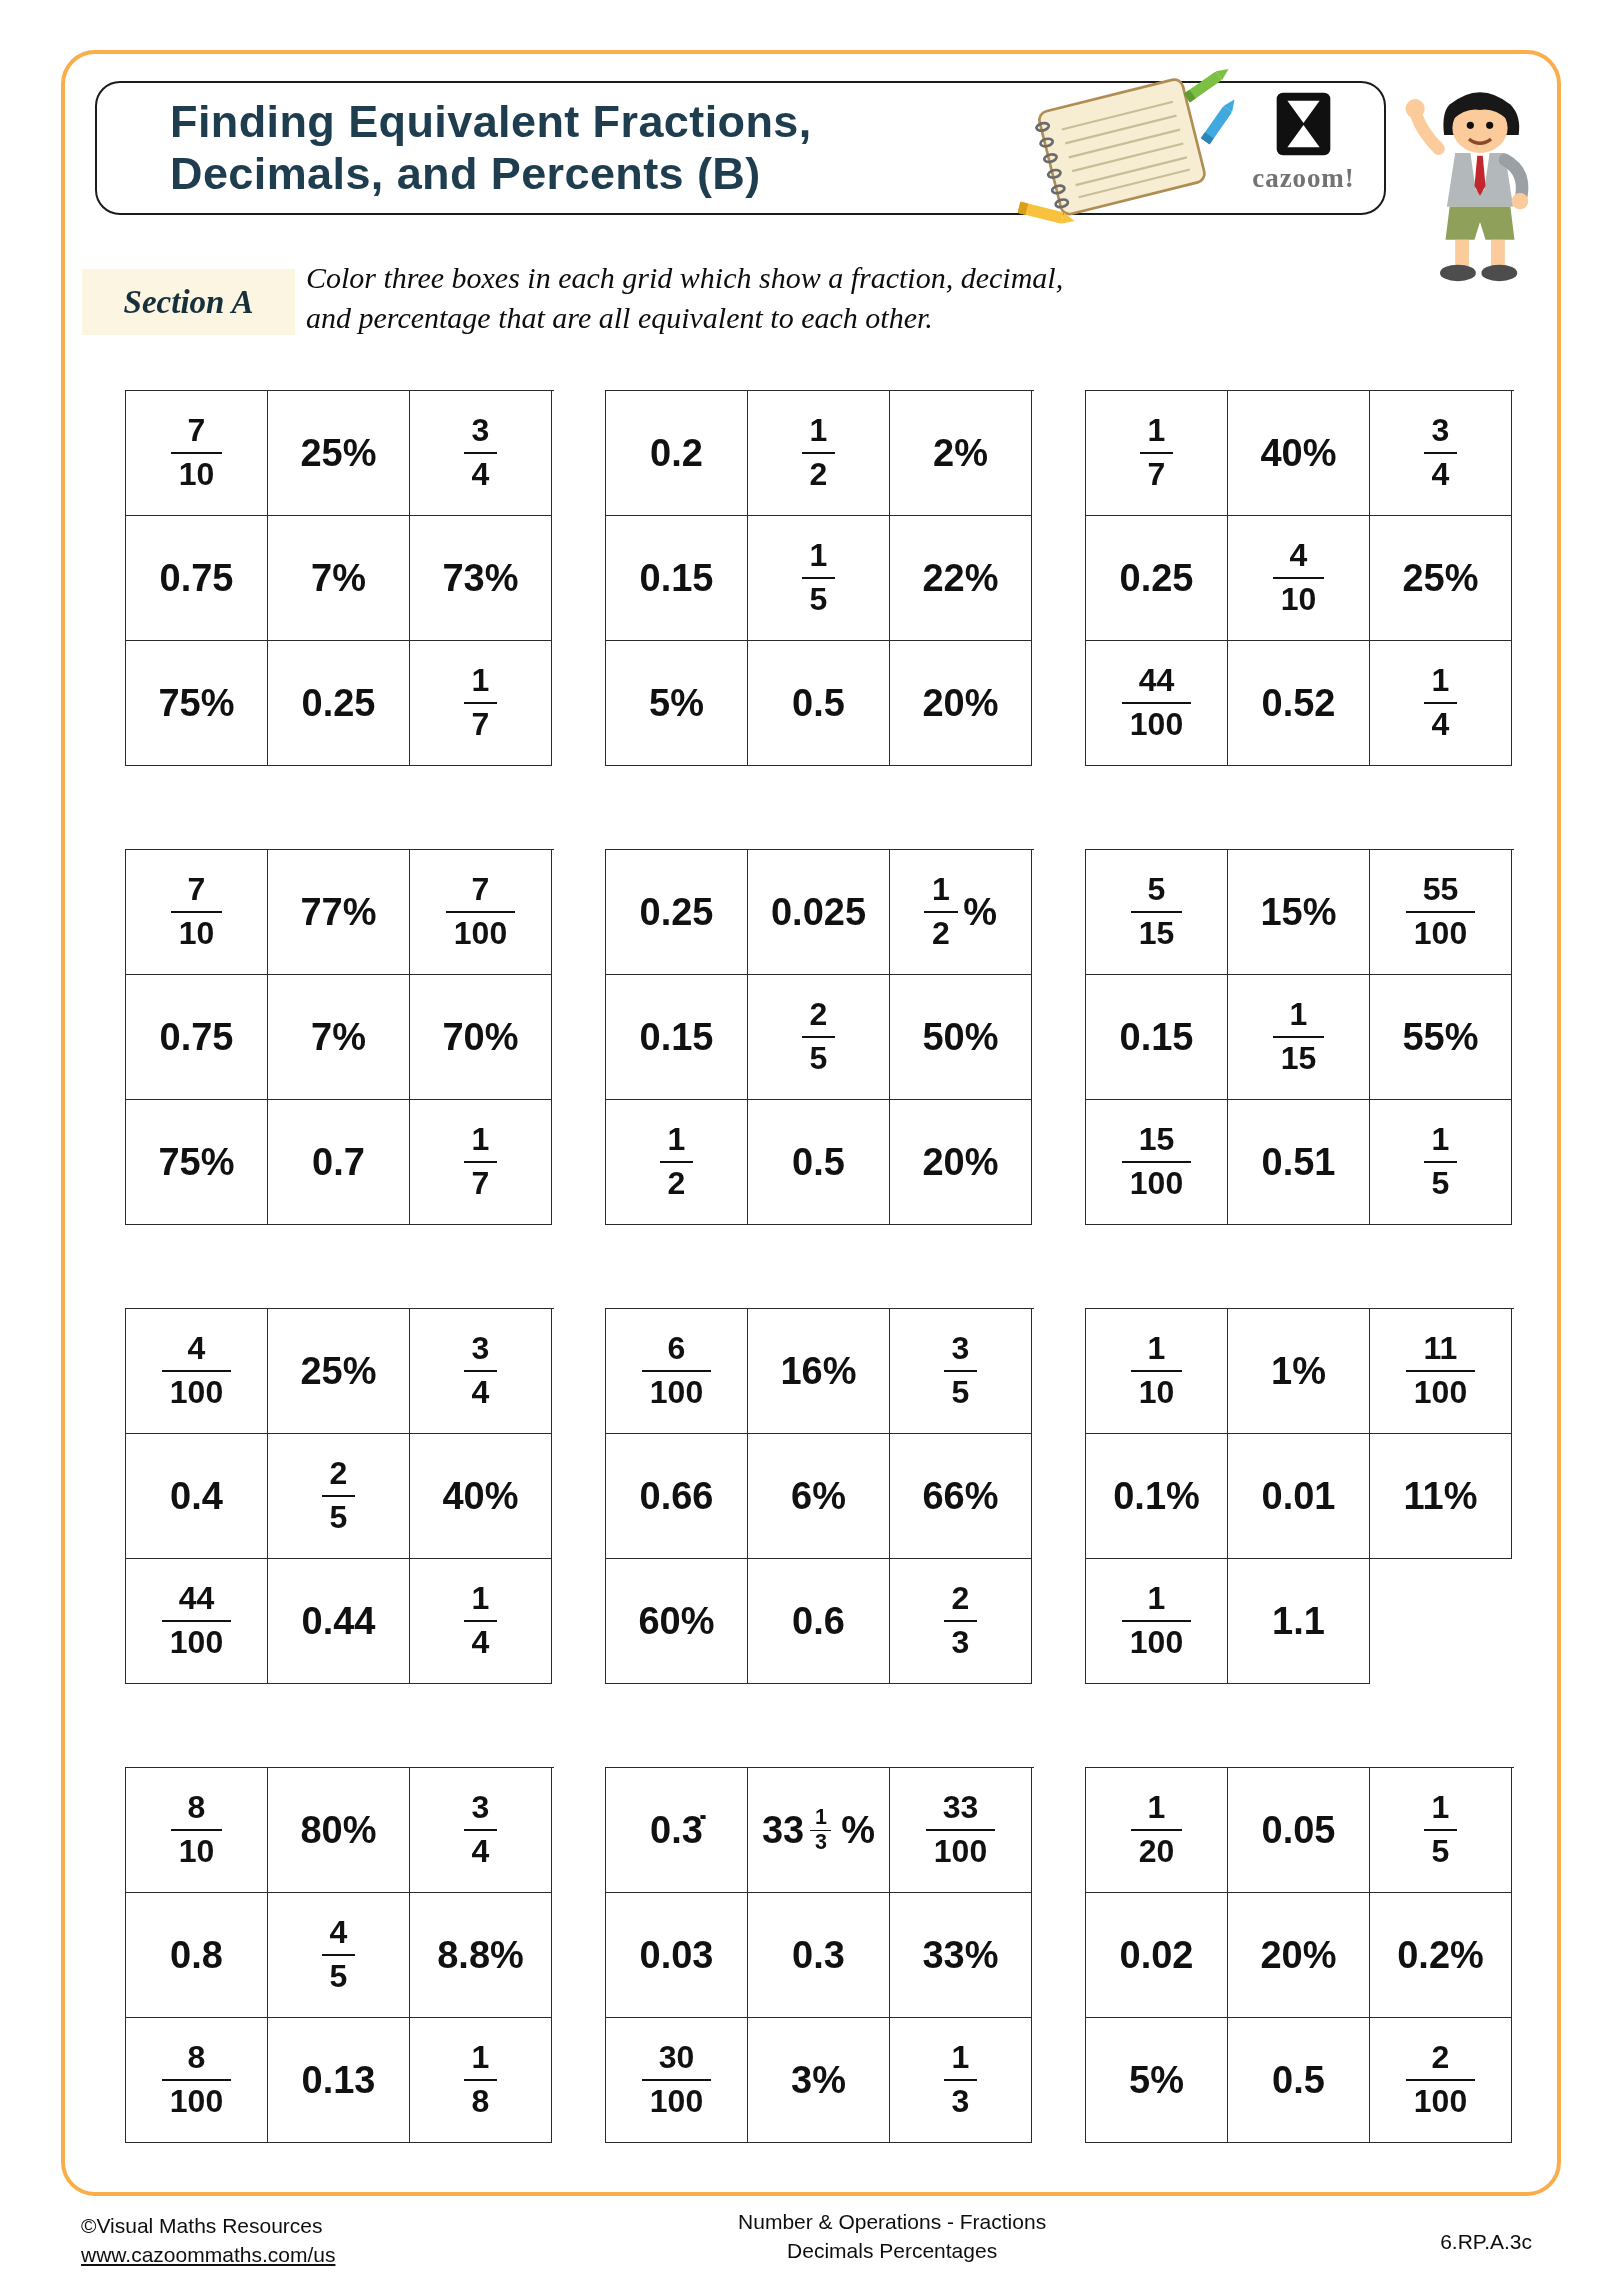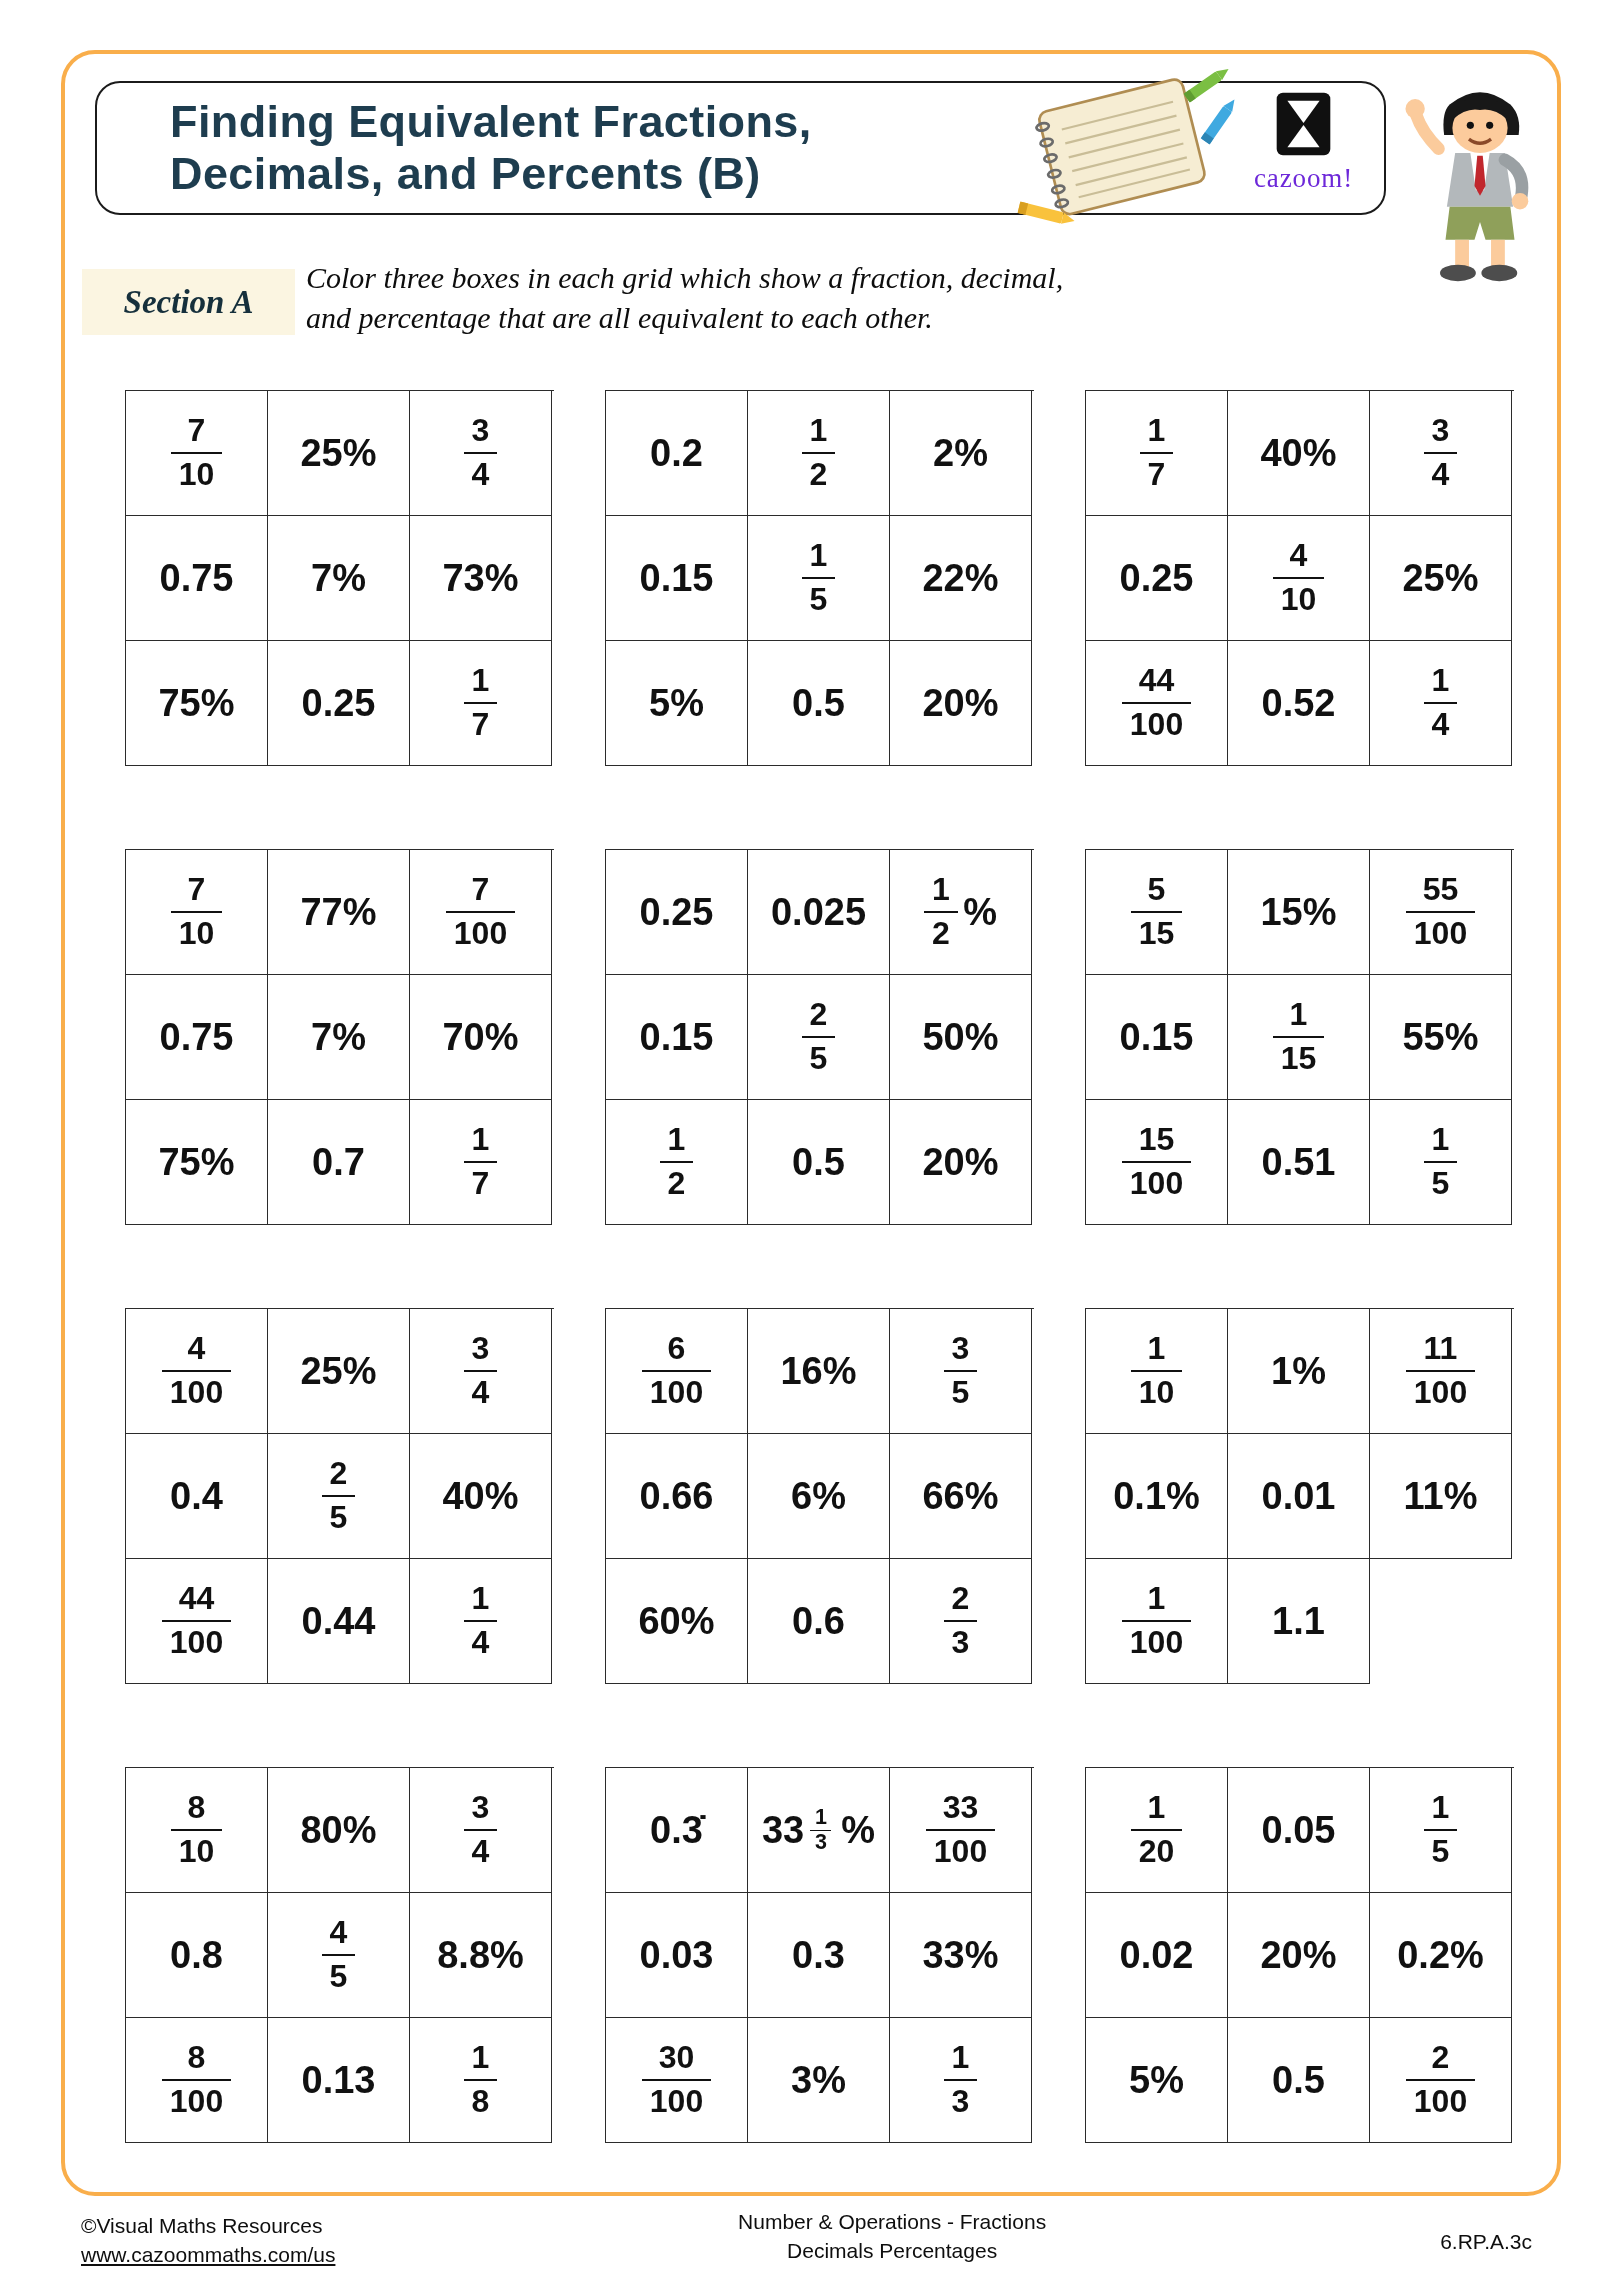--- a/index.html
+++ b/index.html
@@ -5,21 +5,21 @@
   html,body{margin:0;padding:0;background:#ffffff;}
   .page{position:relative;width:1622px;height:2293px;background:#fff;font-family:"Liberation Sans",sans-serif;color:#111;overflow:hidden;}
 
   .frame{position:absolute;left:61px;top:50px;width:1500px;height:2146px;border:4.5px solid var(--frame,#F9AE4B);border-radius:34px;box-sizing:border-box;}
 
   .title-box{position:absolute;left:95px;top:81px;width:1291px;height:134px;background:#fff;border:2.7px solid #1b1b1b;border-radius:25px;box-sizing:border-box;}
   .title{position:absolute;left:38px;top:50%;transform:translateY(-50%);font-size:45px;font-weight:bold;color:var(--title,#1E3D4F);line-height:1.16;letter-spacing:0.4px;margin-left:35px;}
 
   .notebook{position:absolute;left:1003px;top:48px;}
   .logo{position:absolute;left:1241px;top:90px;width:125px;text-align:center;}
-  .logo-text{font-family:"Liberation Serif",serif;font-weight:normal;font-size:27px;color:#6d28d9;margin-top:1.8px;letter-spacing:0.9px;}
+  .logo-text{font-family:"Liberation Serif",serif;font-weight:bold;font-size:27px;color:#737373;margin-top:1.8px;letter-spacing:0.9px;}
   .boy{position:absolute;left:1397px;top:77px;}
 
   .section-label{position:absolute;left:82px;top:269px;width:213px;height:66px;background:var(--section-bg,#FBF5E1);display:flex;align-items:center;justify-content:center;font-family:"Liberation Serif",serif;font-style:italic;font-weight:bold;font-size:33px;color:#16303c;text-align:center;}
   .instructions{position:absolute;left:306px;top:258px;font-family:"Liberation Serif",serif;font-style:italic;font-size:30px;line-height:1.32;color:#0d0d0d;}
 
   .grids{position:absolute;left:125px;top:390px;display:grid;grid-template-columns:repeat(3,429px);column-gap:51px;row-gap:83px;}
   .grid{display:grid;grid-template-columns:repeat(3,142px);grid-auto-rows:125px;border-left:1.8px solid var(--line,#2b2b2b);border-top:1.8px solid var(--line,#2b2b2b);width:429px;box-sizing:border-box;background:#fff;}
   .cell{box-sizing:border-box;border-right:1.8px solid var(--line,#2b2b2b);border-bottom:1.8px solid var(--line,#2b2b2b);display:flex;align-items:center;justify-content:center;font-weight:bold;font-size:38px;background:#fff;}
 
   .frac{display:inline-block;text-align:center;font-size:32px;line-height:1.12;}

